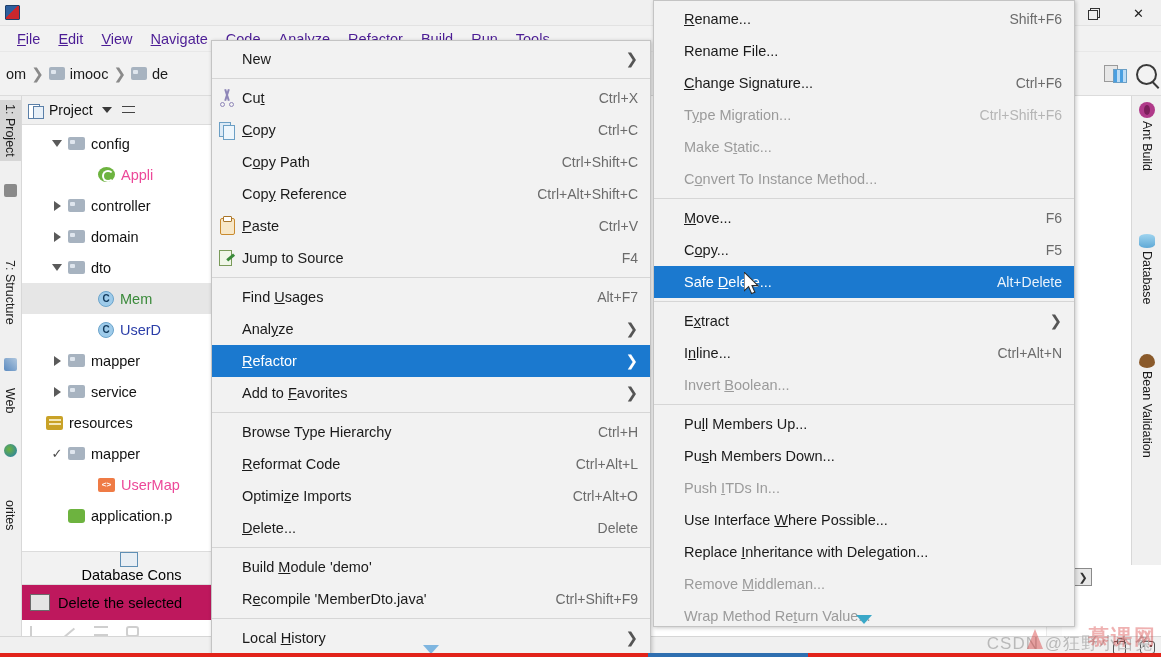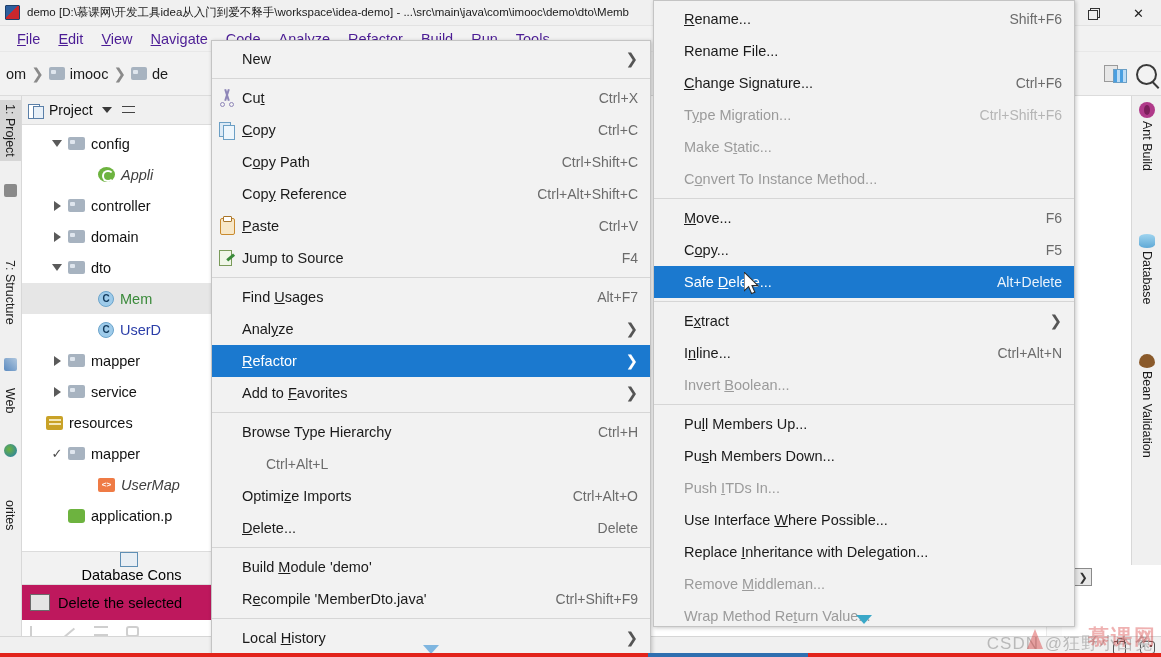--- a/index.html
+++ b/index.html
@@ -188,21 +188,21 @@
   .ic-spring::after{content:"";position:absolute;left:4px;top:3px;width:8px;height:8px;border-radius:50%;border:2px solid #fff;border-right-color:transparent;}
   .ic-xml {
     width:17px;height:14px;background:#ef7b45;border-radius:2px;
     color:#fff;font-size:8px;text-align:center;line-height:14px;font-weight:bold;
   }
   .ic-props {
     width:17px;height:14px;background:#6db33f;border-radius:3px;position:relative;
   }
   .lbl-green { color:#3a8a3a; }
   .lbl-blue  { color:#2b3ea8; }
-  .lbl-link  { color:#404040;font-style:italic; }
+  .lbl-link  { color:#ec4899; }
 
   
   .editor {
     position: absolute; left: 215px; top: 96px; right: 81px; bottom: 21px;
     background: #ffffff;
   }
   .editor-gutter-strip {
     position:absolute; right: 18px; top: 0; bottom: 0; width: 16px;
     background: #fbfbfb; border-left: 1px solid #eaeaea;
   }
@@ -349,21 +349,20 @@
     position:absolute; left:648px; width:160px; bottom:0; height:4px; background:#2f6fb0;
   }
 </style>
 </head>
 <body>
 
 <div id="app">
 
   <div class="titlebar">
     <div class="title-icon"></div>
-    <div class="title-text">demo [D:\慕课网\开发工具idea从入门到爱不释手\workspace\idea-demo] - ...\src\main\java\com\imooc\demo\dto\Memb</div>
     <div class="win-controls">
       <div class="win-btn">
         <span class="win-restore-glyph"></span>
       </div>
       <div class="win-btn">✕</div>
     </div>
   </div>
 
   <div class="menubar">
     <div class="menubar-item"><span class="mn">F</span><span>ile</span></div>
@@ -638,20 +637,21 @@
       <span class="submark">❯</span>
     </div>
     <div class="sep"></div>
 
     <div class="mi">
       <span class="mi-label">Browse Type Hierarchy</span>
       <span class="mi-accel">Ctrl+H</span>
     </div>
 
     <div class="mi">
+      <span class="mi-label"><span class="mn">R</span>eformat Code</span>
       <span class="mi-accel">Ctrl+Alt+L</span>
     </div>
 
     <div class="mi">
       <span class="mi-label">Optimi<span class="mn">z</span>e Imports</span>
       <span class="mi-accel">Ctrl+Alt+O</span>
     </div>
 
     <div class="mi">
       <span class="mi-label"><span class="mn">D</span>elete...</span>

